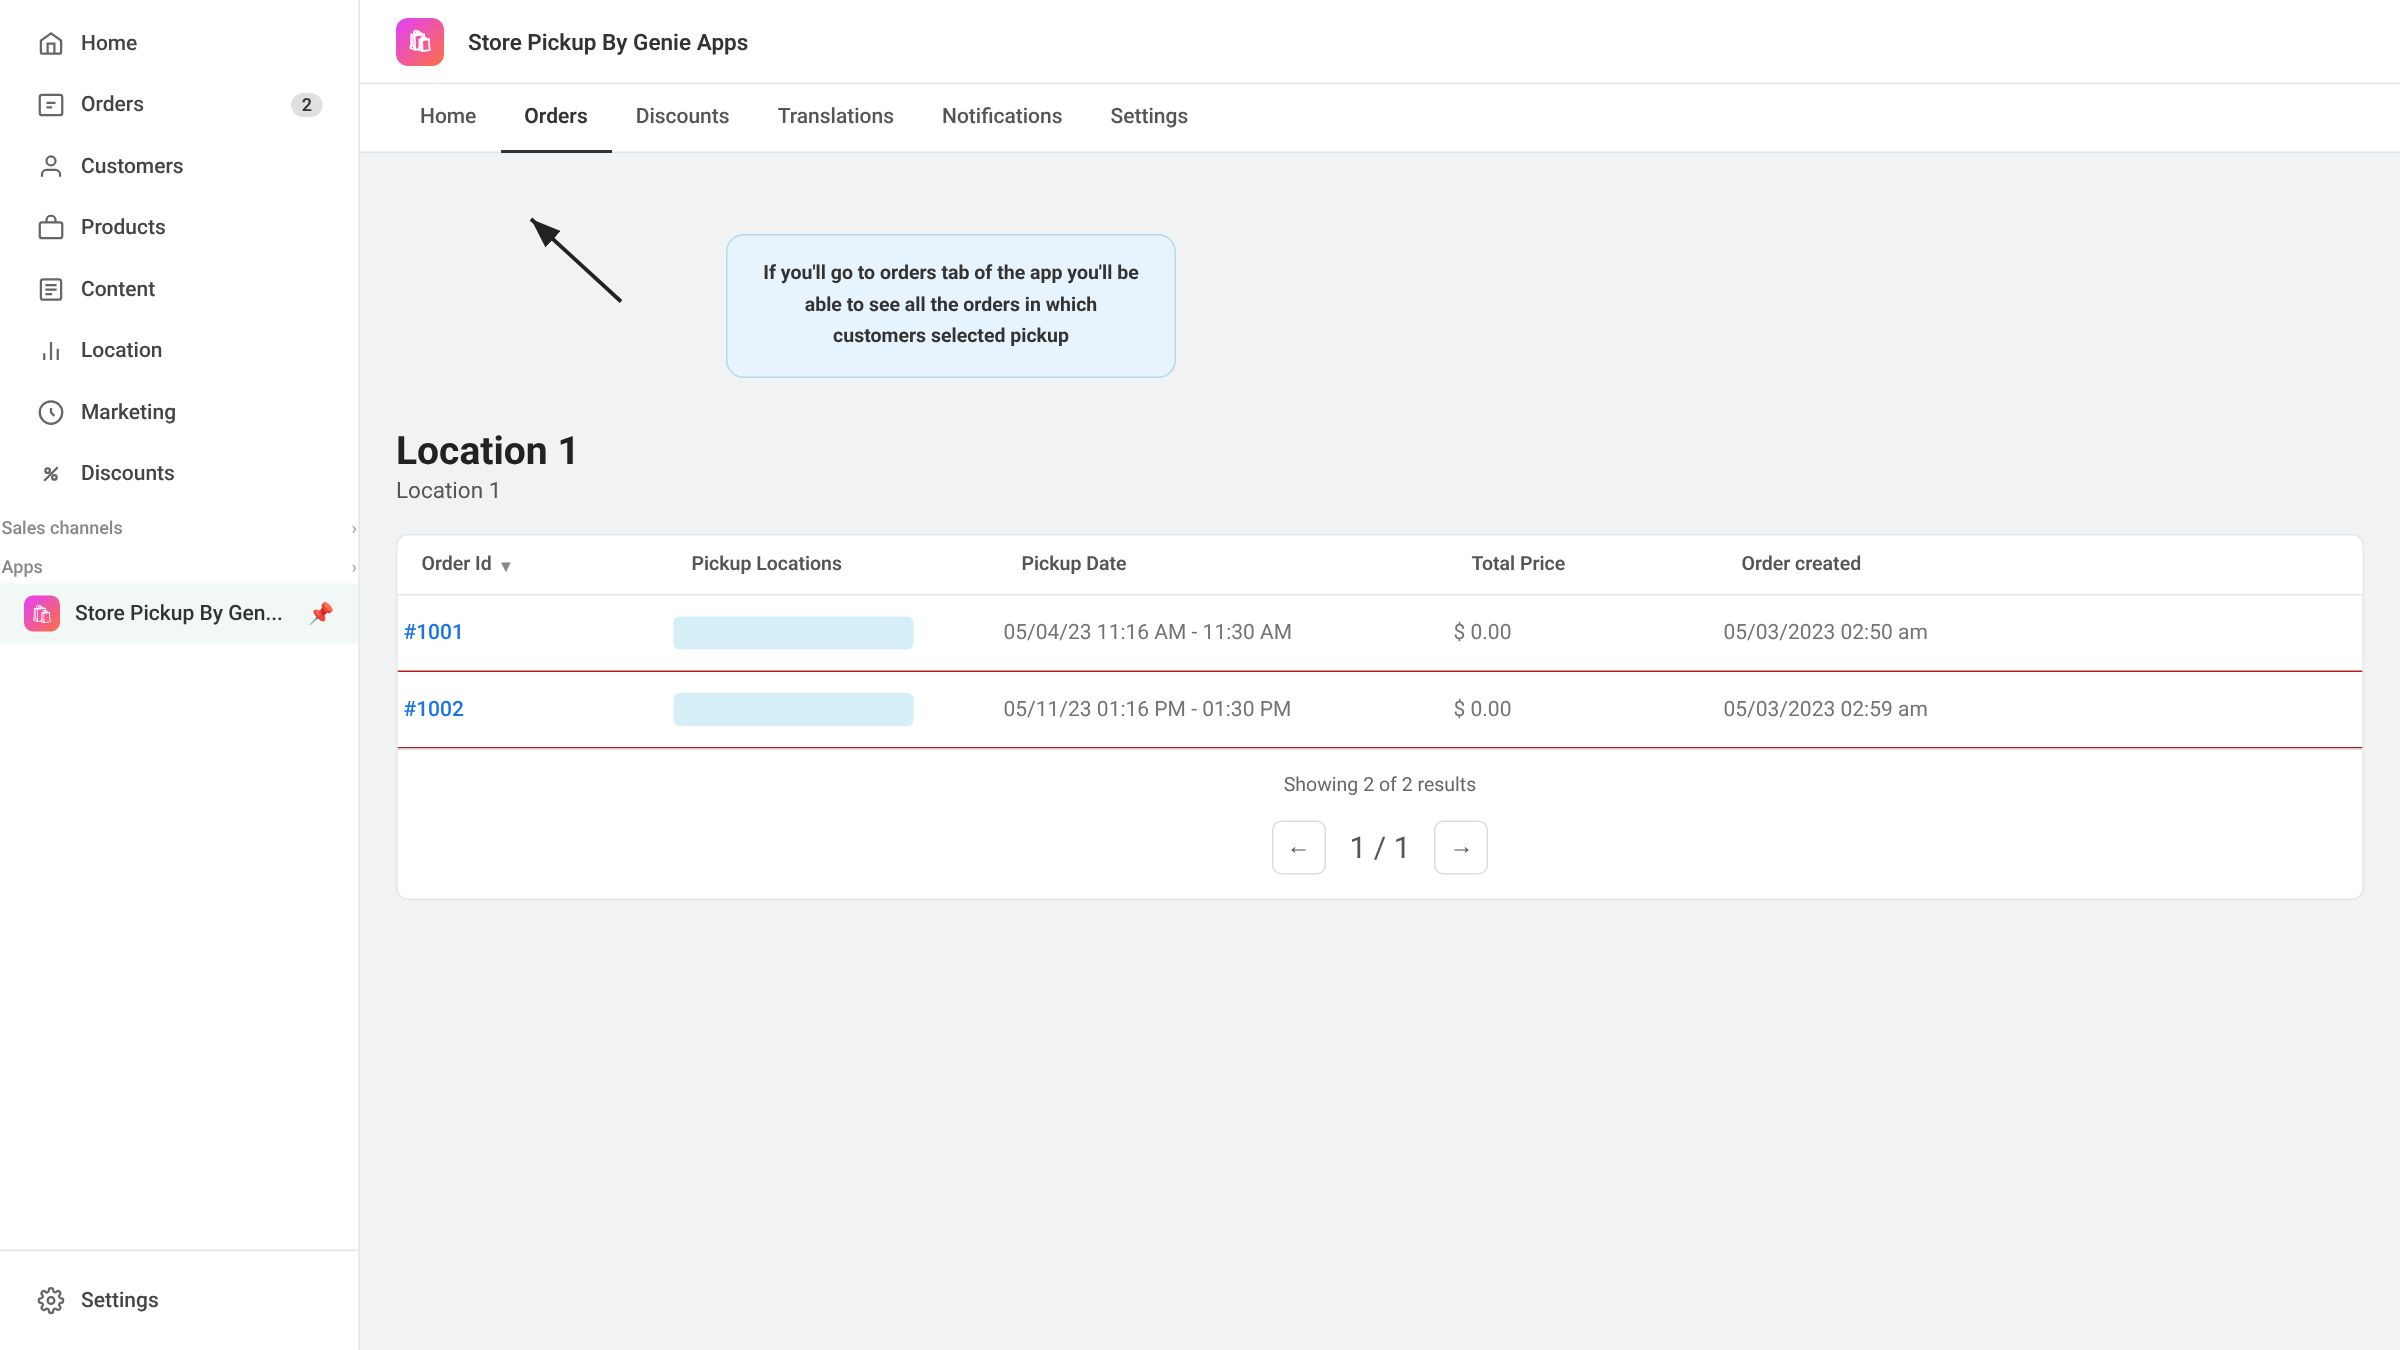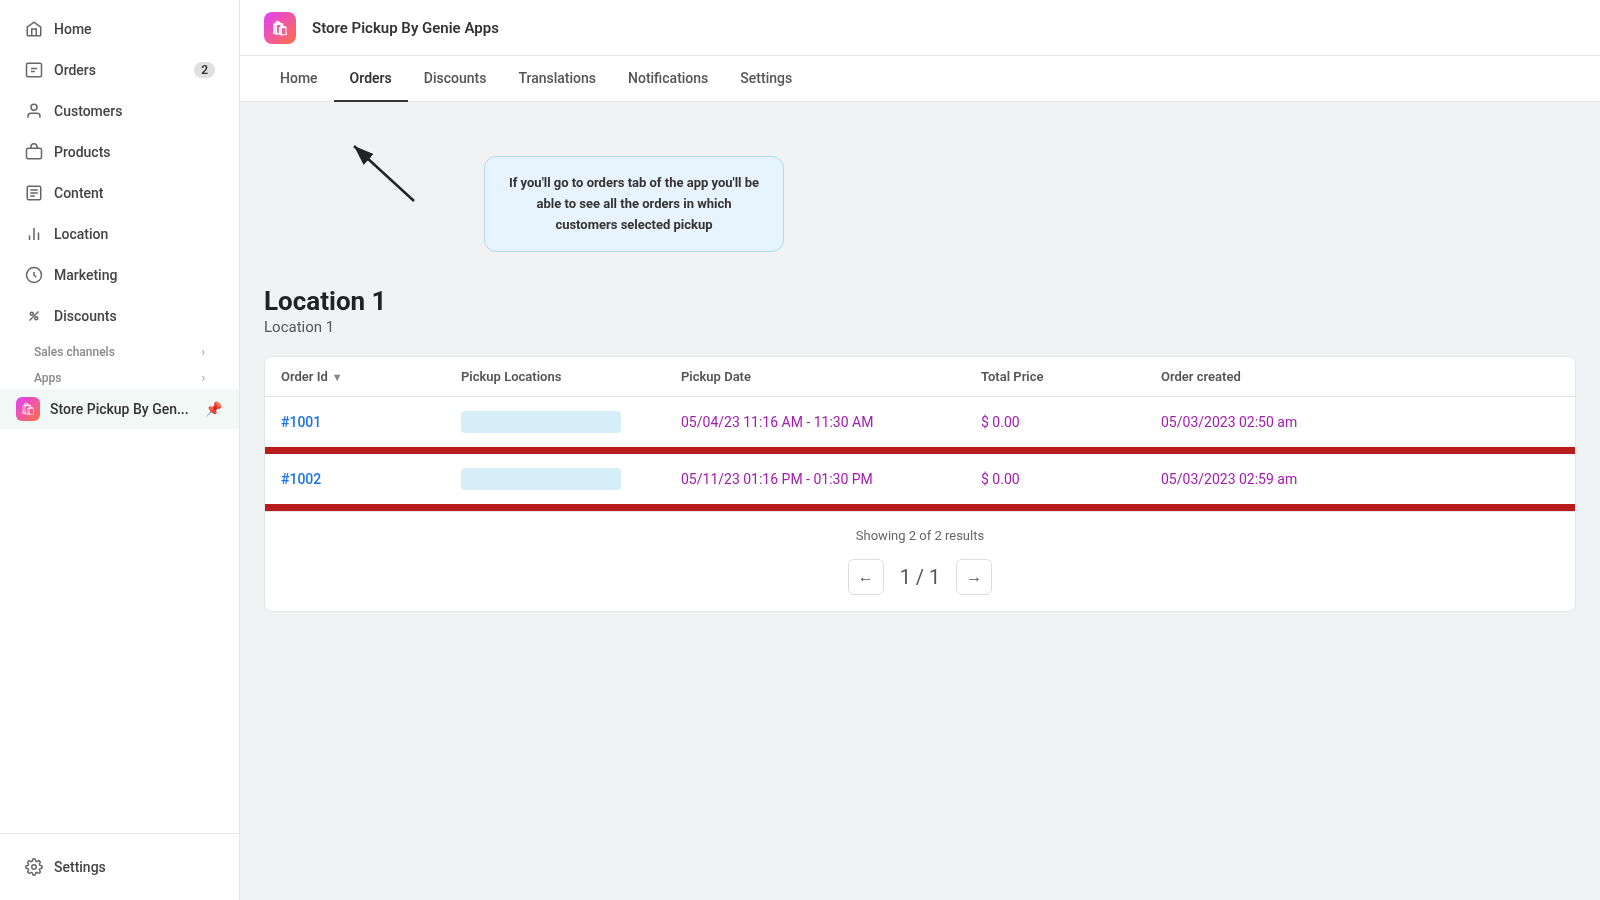--- a/index.html
+++ b/index.html
@@ -34,21 +34,21 @@
     .sidebar-item .badge {
       margin-left: auto;
       background: #e0e0e0;
       color: #333;
       border-radius: 10px;
       font-size: 12px;
       padding: 1px 7px;
       font-weight: 600;
     }
     .sidebar-section {
-      padding: 8px 34px 4px;
+      padding: 8px 1px 4px;
       font-size: 12px;
       color: #888;
       font-weight: 500;
       display: flex;
       justify-content: space-between;
       cursor: pointer;
     }
     .sidebar-section .chevron { font-size: 12px; color: #aaa; }
     .sidebar-bottom { padding: 12px 0; border-top: 1px solid #e3e5e7; margin-top: auto; }
     .sidebar-app-item {
@@ -163,26 +163,26 @@
     .th {
       font-size: 13px;
       font-weight: 600;
       color: #555;
     }
     .th.sortable { display: flex; align-items: flex-end; gap: 4px; cursor: pointer; }
     .sort-icon { color: #888; font-size: 11px; }
     .table-row {
       display: grid;
       grid-template-columns: 180px 220px 300px 180px 220px;
-      padding: 14px 16px;
-      border-bottom: 7px solid #b91c1c;
+      padding: 14px 4px;
+      border-bottom: 1px solid #b91c1c;
       align-items: center;
     }
     .table-row:last-child { border-bottom: none; }
-    .td { font-size: 14px; color: #a21caf; }
+    .td { font-size: 14px; color: #737373; }
     .td.order-link { color: #1a73e8; cursor: pointer; font-weight: 500; }
     .pickup-location-bar {
       width: 160px;
       height: 22px;
       background: #d6eef8;
       border-radius: 4px;
     }
 
     
     .table-footer {

